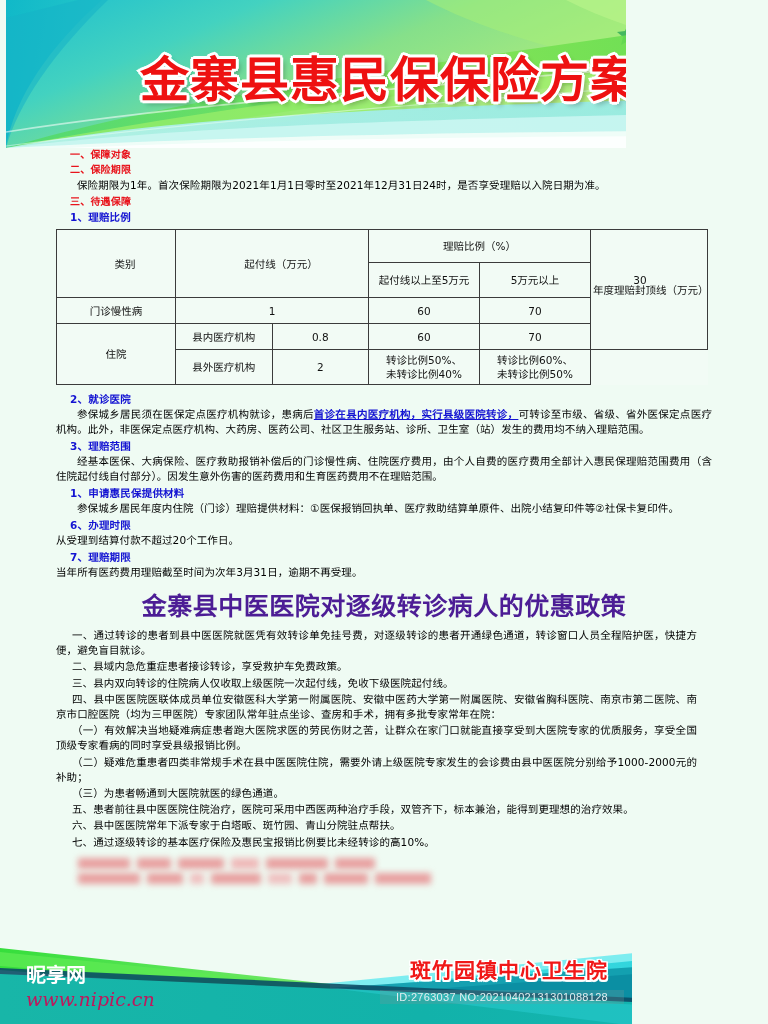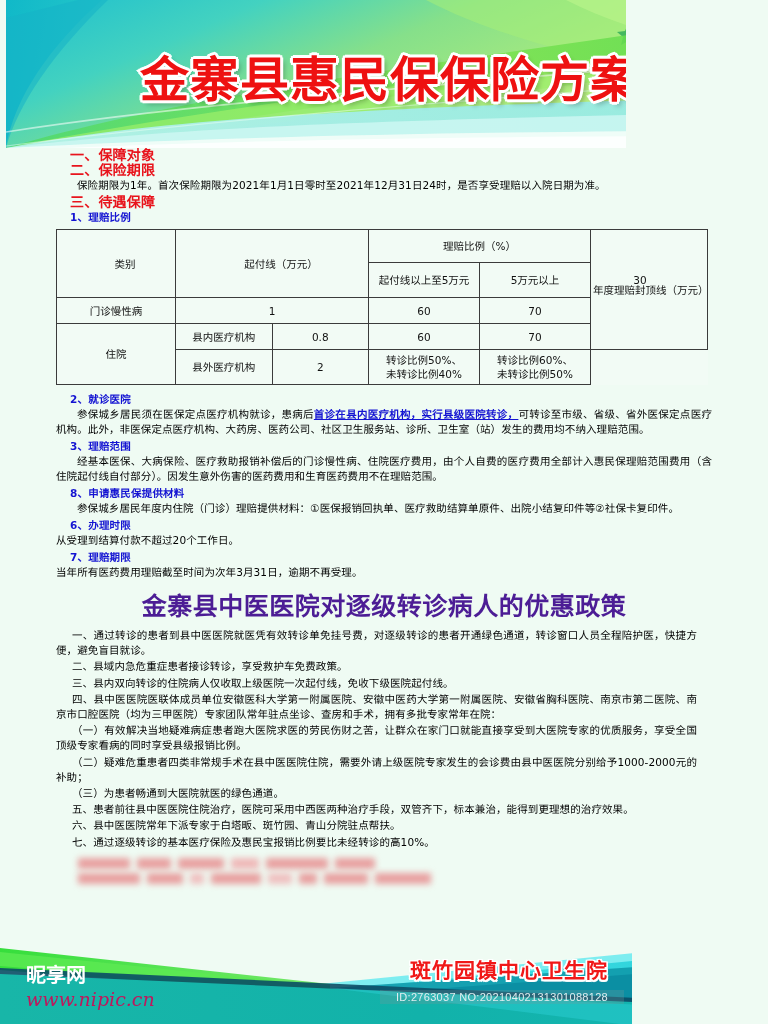--- a/index.html
+++ b/index.html
@@ -68,21 +68,21 @@
     padding: 0;
     box-sizing: border-box;
   }
 
   .sec {
     margin: 0 56px;
   }
 
   h3.head-red {
     color: #e8141c;
-    font-size: 14px;
+    font-size: 10px;
     font-weight: bold;
     margin: 0 0 1px 14px;
     letter-spacing: 0.2px;
     line-height: 14px;
   }
   h3.head-blue {
     color: #1414d2;
     font-size: 10.5px;
     font-weight: bold;
     margin: 0 0 1px 14px;
@@ -364,21 +364,21 @@
       <div style="position:relative;height:0">
         <div style="position:absolute;right:16px;top:-118px;width:112px;text-align:center;font-size:10.5px;color:#111">30</div>
       </div>
 
       <h3 class="head-blue">2、就诊医院</h3>
       <p class="body-text"><span>参保城乡居民须在医保定点医疗机构就诊，患病后</span><span class="blue-underline">首诊在县内医疗机构，实行县级医院转诊，</span><span>可转诊至市级、省级、省外医保定点医疗机构。此外，非医保定点医疗机构、大药房、医药公司、社区卫生服务站、诊所、卫生室（站）发生的费用均不纳入理赔范围。</span></p>
 
       <h3 class="head-blue">3、理赔范围</h3>
       <p class="body-text">经基本医保、大病保险、医疗救助报销补偿后的门诊慢性病、住院医疗费用，由个人自费的医疗费用全部计入惠民保理赔范围费用（含住院起付线自付部分）。因发生意外伤害的医药费用和生育医药费用不在理赔范围。</p>
 
-      <h3 class="head-blue">8、申请惠民保提供材料</h3>
+      <h3 class="head-blue">1、申请惠民保提供材料</h3>
       <p class="body-text">参保城乡居民年度内住院（门诊）理赔提供材料：①医保报销回执单、医疗救助结算单原件、出院小结复印件等②社保卡复印件。</p>
 
       <h3 class="head-blue">6、办理时限</h3>
       <p class="body-text noindent">从受理到结算付款不超过20个工作日。</p>
 
       <h3 class="head-blue">7、理赔期限</h3>
       <p class="body-text noindent">当年所有医药费用理赔截至时间为次年3月31日，逾期不再受理。</p>
 
     </div>
 

